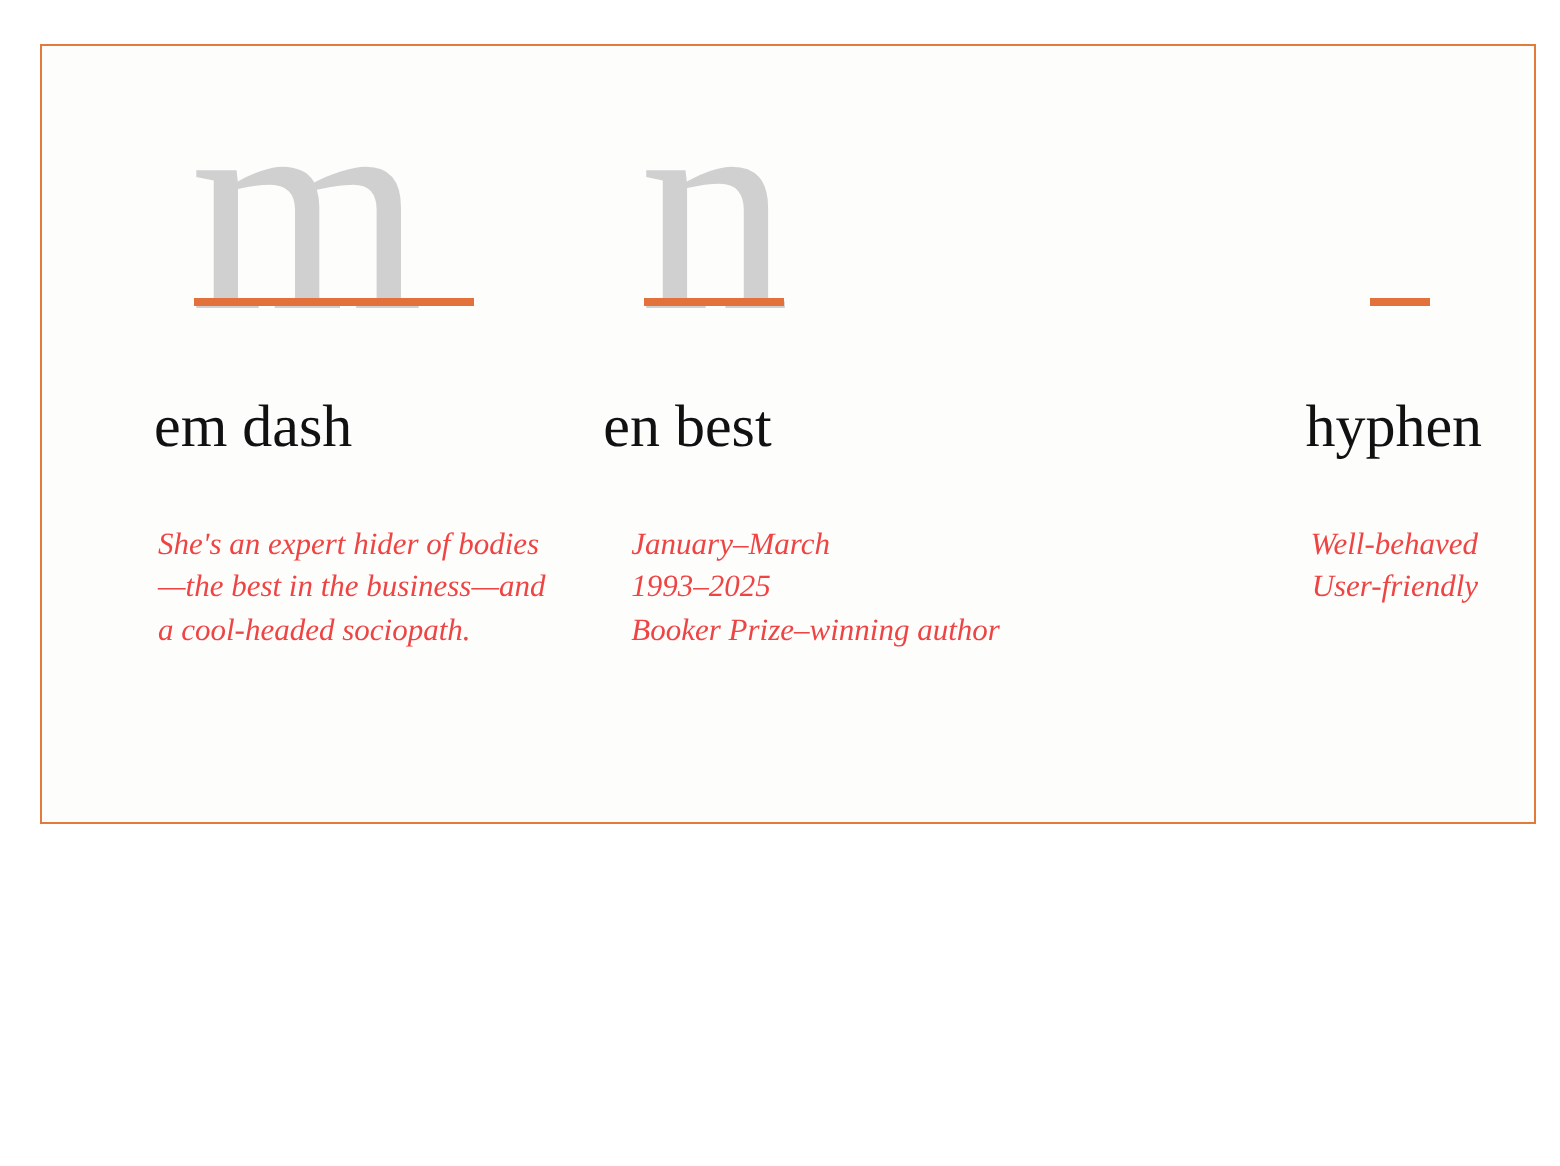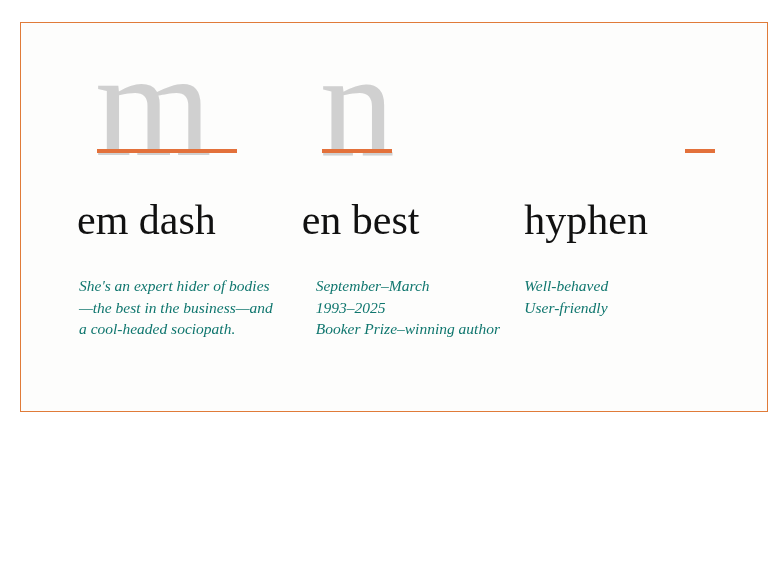--- a/index.html
+++ b/index.html
@@ -37,21 +37,21 @@
 
   .column {
     position: relative;
     box-sizing: border-box;
     flex: 1 1 0;
   }
 
   
   .col-0 { padding-left: 38px; text-align: left; }
   .col-1 { padding-left: 20px; text-align: left; }
-  .col-2 { padding-right: 20px; }
+  .col-2 { padding-right: 20px; text-align: right; }
 
   .glyph-area {
     position: relative;
     height: 150px;
   }
 
   .glyph {
     position: absolute;
     bottom: -6px;
     color: #d0d0d0;
@@ -68,34 +68,34 @@
     position: absolute;
     height: 4px;
     background: #e3713b;
   }
   .col-0 .dash-mark { left: 38px; width: 140px; bottom: 20px; }
   .col-1 .dash-mark { left: 20px; width: 70px; bottom: 20px; }
   .col-2 .dash-mark { right: 32px; width: 30px; bottom: 20px; }
 
   .term {
     font-family: "Liberation Serif", serif;
-    font-size: 42px;
+    font-size: 30px;
     color: #111111;
     line-height: 1.1;
     margin-top: 24px;
   }
   .col-0 .term { margin-left: 18px; }
   .col-1 .term { margin-left: 0px; }
   .col-2 .term { margin-right: 6px; }
 
   .examples {
     font-family: "Liberation Serif", serif;
     font-style: italic;
     font-size: 15.5px;
-    color: #0f766e;
+    color: #ef4444;
     line-height: 1.38;
     margin-top: 32px;
   }
   .col-0 .examples { margin-left: 20px; max-width: 215px; }
   .col-1 .examples { margin-left: 14px; max-width: 250px; }
   .col-2 .examples { margin-right: 8px; }
 
   .examples .line {
     display: block;
     white-space: pre-wrap;
@@ -119,21 +119,21 @@
       </div>
     </div>
 
     <div class="column col-1">
       <div class="glyph-area">
         <div class="glyph">n</div>
         <div class="dash-mark"></div>
       </div>
       <div class="term">en best</div>
       <div class="examples">
-        <span class="line">September–March</span>
+        <span class="line">January–March</span>
         <span class="line">1993–2025</span>
         <span class="line">Booker Prize–winning author</span>
       </div>
     </div>
 
     <div class="column col-2">
       <div class="glyph-area">
         <div class="glyph"></div>
         <div class="dash-mark"></div>
       </div>

